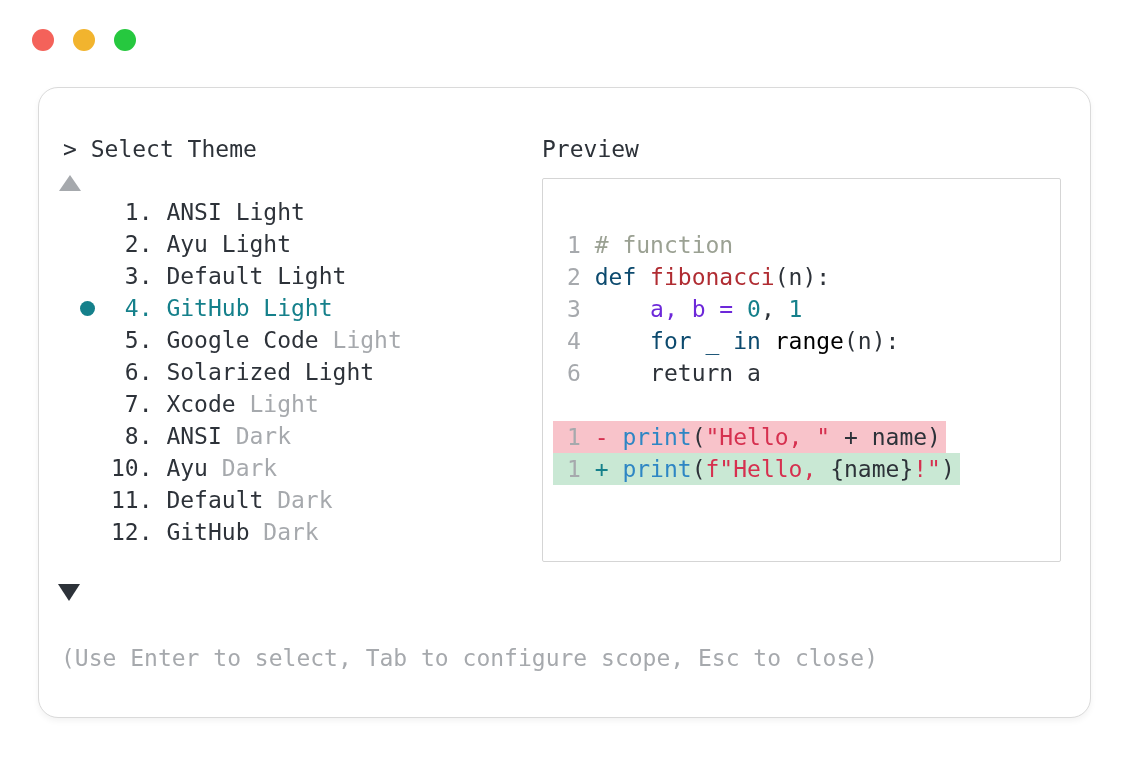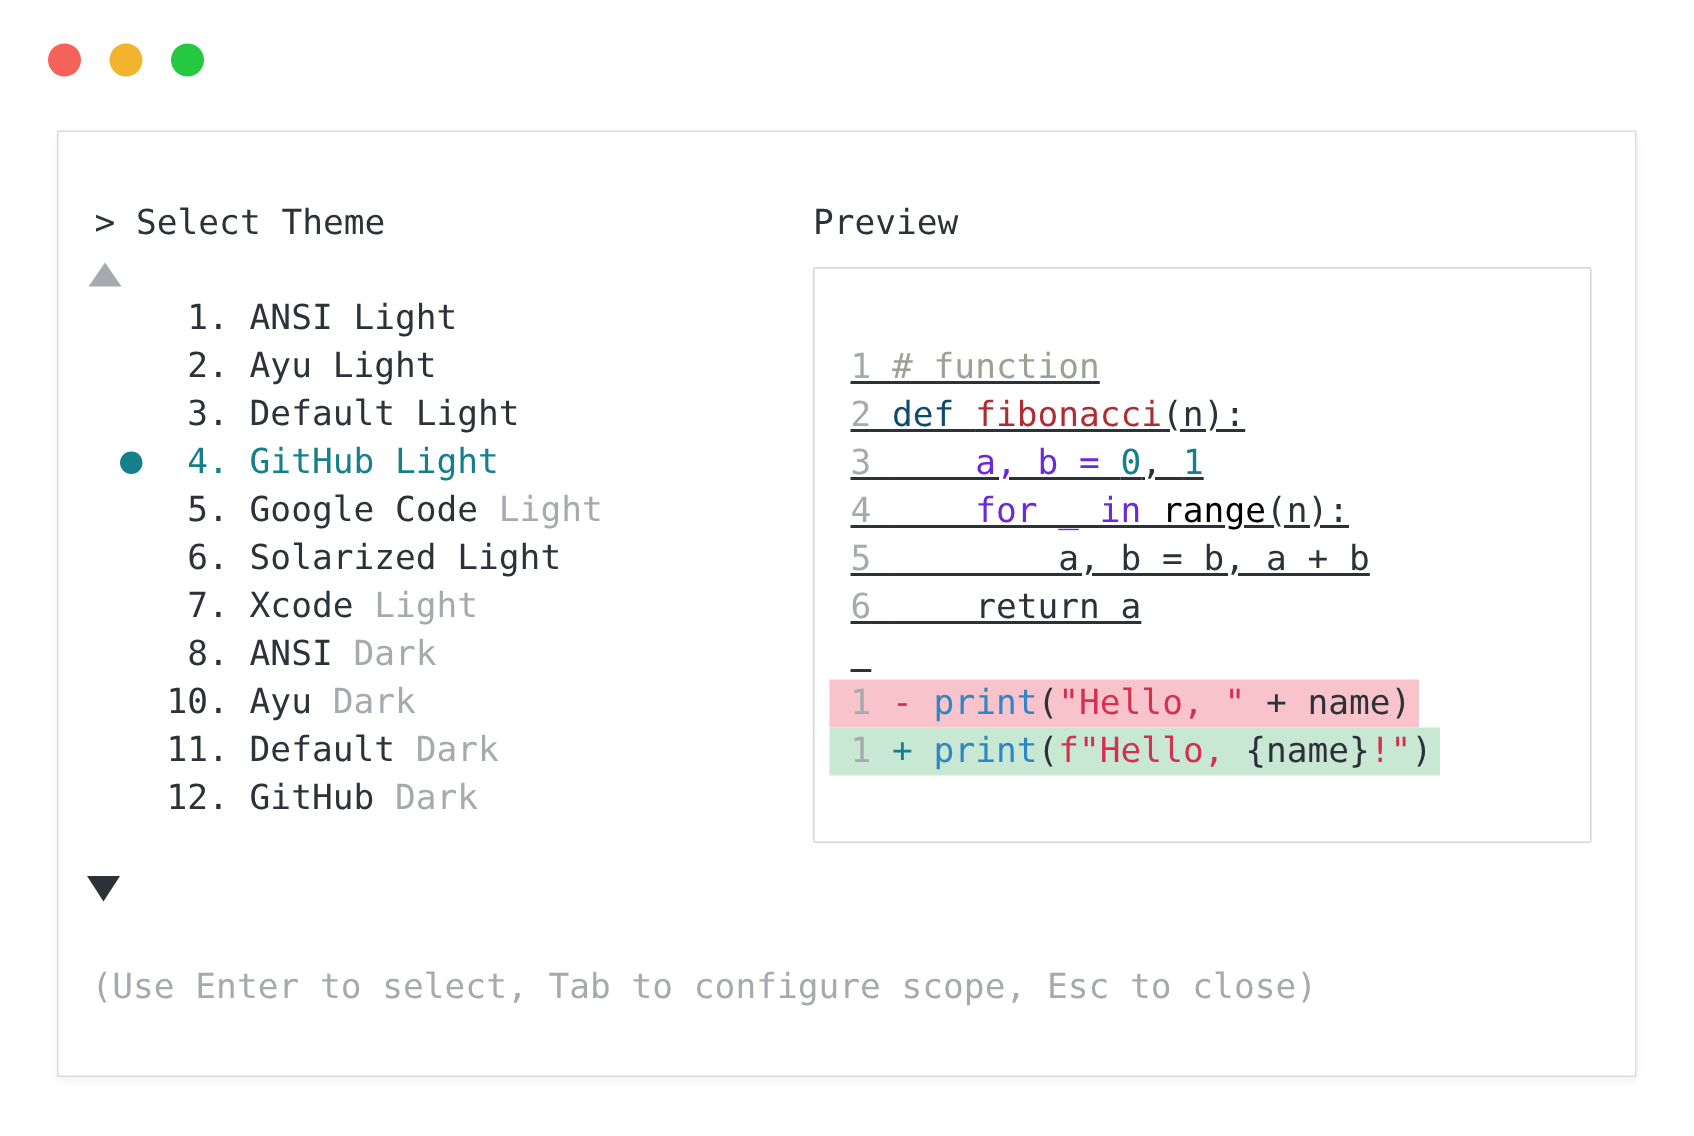--- a/index.html
+++ b/index.html
@@ -18,21 +18,21 @@
     font-size:23px;color:var(--text-dark);
   }
   .traffic-lights{position:absolute;left:32px;top:29px;display:flex;gap:19px;}
   .light{width:22px;height:22px;border-radius:50%;}
   .light.red{background:var(--traffic-red);}
   .light.yellow{background:var(--traffic-yellow);}
   .light.green{background:var(--traffic-green);}
 
   .panel{
     position:absolute;left:38px;top:87px;width:1053px;height:631px;
-    background:#ffffff;border:1.5px solid var(--border-gray);border-radius:0;
+    background:#ffffff;border:1.5px solid var(--border-gray);border-radius:20px;
     box-shadow:0 3px 6px rgba(0,0,0,0.05);
   }
   .prompt{position:absolute;left:24px;top:45px;line-height:32px;white-space:pre;}
   .scroll-up{
     position:absolute;left:20px;top:87px;width:0;height:0;
     border-left:11px solid transparent;border-right:11px solid transparent;
     border-bottom:16px solid var(--text-gray);cursor:pointer;
   }
   .scroll-down{
     position:absolute;left:19px;top:496px;width:0;height:0;
@@ -48,21 +48,21 @@
     background:var(--selection-teal);
   }
   .footer-hint{position:absolute;left:22px;top:554px;line-height:32px;color:var(--text-gray);white-space:pre;}
 
   .preview-label{position:absolute;left:503px;top:45px;line-height:32px;}
   .preview-box{
     position:absolute;left:503px;top:90px;width:519px;height:384px;
     background:#ffffff;border:1.5px solid var(--preview-border);border-radius:2px;
     padding:50px 0 0 24px;overflow:hidden;
   }
-  .code-line{line-height:32px;white-space:pre;text-decoration:underline;}
+  .code-line{line-height:32px;white-space:pre;}
   .code-line .lnum{color:var(--text-gray);}
   .diff-wrap{display:inline-block;margin-left:-14px;padding:0 5px 0 14px;}
   .diff-wrap.removed{background:var(--diff-removed-bg);}
   .diff-wrap.added{background:var(--diff-added-bg);}
 </style>
 </head>
 <body>
 
 <div class="traffic-lights">
   <div class="light red"></div>
@@ -87,20 +87,19 @@
       <div class="theme-row"><span class="num">12. </span><span class="name">GitHub</span><span class="variant muted"> Dark</span></div>
     </div>
   <div class="scroll-down"></div>
   <div class="footer-hint">(Use Enter to select, Tab to configure scope, Esc to close)</div>
 
   <div class="preview-label">Preview</div>
   <div class="preview-box">
       <div class="code-line"><span class="lnum">1 </span><span class="tok" style="color: rgb(155, 161, 147);"># function</span></div>
       <div class="code-line"><span class="lnum">2 </span><span class="tok" style="color: #0c4a6e;">def </span><span class="tok" style="color: rgb(176, 44, 50);">fibonacci</span><span class="tok" style="color: rgb(45, 50, 57);">(n):</span></div>
       <div class="code-line"><span class="lnum">3 </span><span class="tok" style="color: #6d28d9;">    a, b = </span><span class="tok" style="color: rgb(21, 128, 139);">0</span><span class="tok" style="color: rgb(45, 50, 57);">, </span><span class="tok" style="color: rgb(21, 128, 139);">1</span></div>
-      <div class="code-line"><span class="lnum">4 </span><span class="tok" style="color: #6d28d9;">    for _ in </span><span class="tok" style="color: #000000;">range</span><span class="tok" style="color: rgb(45, 50, 57);">(n):</span></div>
-      <div class="code-line"><span class="lnum">5 </span><span class="tok" style="color: rgb(45, 50, 57);">        a, b = b, a + b</span></div>
+      <div class="code-line"><span class="lnum">4 </span><span class="tok" style="color: #0c4a6e;">    for _ in </span><span class="tok" style="color: #000000;">range</span><span class="tok" style="color: rgb(45, 50, 57);">(n):</span></div>
       <div class="code-line"><span class="lnum">6 </span><span class="tok" style="color: rgb(45, 50, 57);">    return a</span></div>
       <div class="code-line">&nbsp;</div>
       <div class="code-line"><span class="diff-wrap removed"><span class="lnum">1 </span><span class="tok" style="color: rgb(214, 48, 79);">- </span><span class="tok" style="color: rgb(46, 134, 196);">print</span><span class="tok" style="color: rgb(45, 50, 57);">(</span><span class="tok" style="color: rgb(214, 48, 79);">"Hello, "</span><span class="tok" style="color: rgb(45, 50, 57);"> + name)</span></span></div>
       <div class="code-line"><span class="diff-wrap added"><span class="lnum">1 </span><span class="tok" style="color: rgb(21, 128, 139);">+ </span><span class="tok" style="color: rgb(46, 134, 196);">print</span><span class="tok" style="color: rgb(45, 50, 57);">(</span><span class="tok" style="color: rgb(214, 48, 79);">f"Hello, </span><span class="tok" style="color: rgb(45, 50, 57);">{name}</span><span class="tok" style="color: rgb(214, 48, 79);">!"</span><span class="tok" style="color: rgb(45, 50, 57);">)</span></span></div>
     </div>
 </div>
 
 </body></html>

